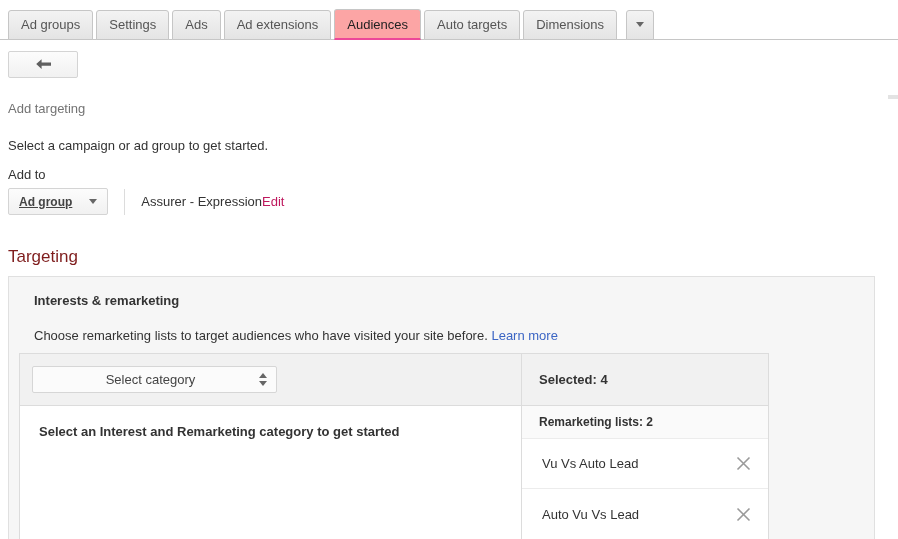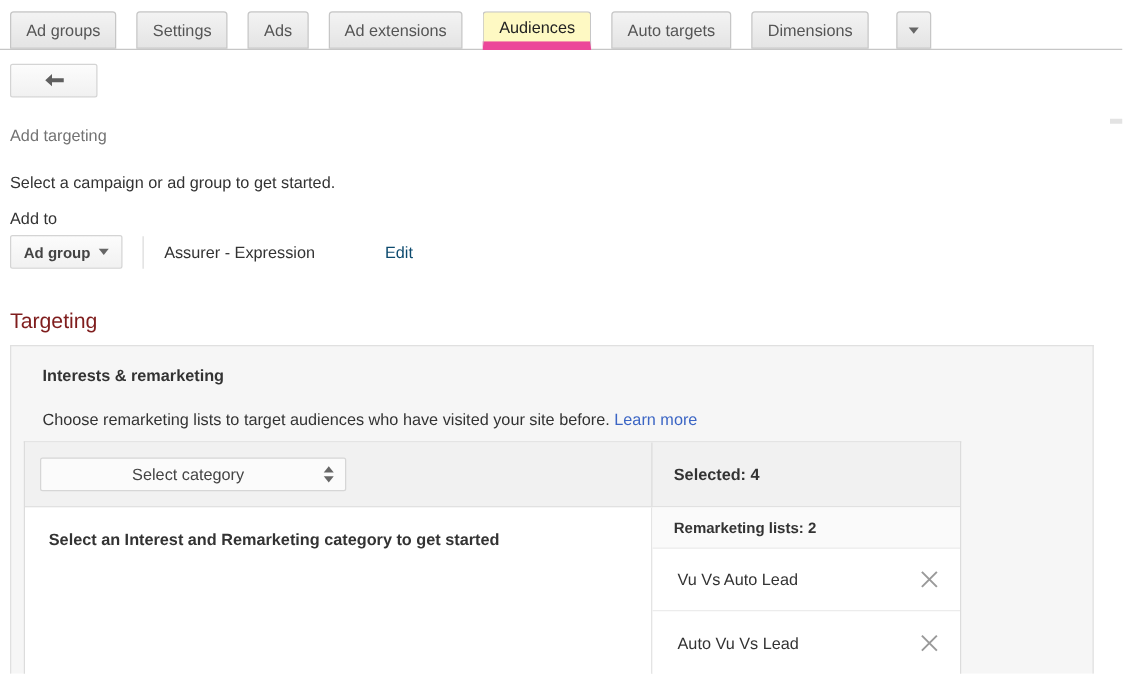--- a/index.html
+++ b/index.html
@@ -33,45 +33,45 @@
     width: 898px;
     height: 1px;
     background: #c6c6c6;
   }
   .tabs {
     position: absolute;
     left: 8px;
     top: 9px;
     height: 31px;
     display: flex;
-    align-items: flex-start;
-    gap: 16px;
+    align-items: center;
+    gap: 3px;
     z-index: 2;
   }
   .tab {
     height: 30px;
     box-sizing: border-box;
     padding: 0 12px;
     display: flex;
     align-items: center;
     justify-content: center;
     background: #ebebeb;
     border: 1px solid #c6c6c6;
     border-bottom: 1px solid #c6c6c6;
     border-radius: 3px 3px 0 0;
     color: #555555;
     font-size: 13px;
     cursor: pointer;
     white-space: nowrap;
     background-image: linear-gradient(to bottom, #f3f3f3, #e4e4e4);
   }
   .tab.active {
-    background: #fef9c3;
+    background: #fca5a5;
     background-image: none;
-    border-bottom: 7px solid #ec4899;
+    border-bottom: 2px solid #ec4899;
     color: #222222;
     height: 31px;
     position: relative;
     z-index: 3;
   }
   .tab.overflow {
     padding: 0 9px;
     margin-left: 6px;
   }
   .caret-down {
@@ -138,44 +138,44 @@
     height: 27px;
     display: flex;
     align-items: center;
   }
   .adgroup-btn {
     height: 27px;
     box-sizing: border-box;
     padding: 0 10px;
     display: flex;
     align-items: center;
-    gap: 7px;
+    gap: 17px;
     border: 1px solid #d4d4d4;
     border-radius: 2px;
     background-image: linear-gradient(to bottom, #fcfcfc, #f1f1f1);
     color: #444444;
     font-size: 12px;
     font-weight: bold;
     cursor: pointer;
+    text-decoration: underline;
   }
   .vsep {
     width: 1px;
     height: 26px;
     background: #dcdcdc;
     margin-left: 16px;
     margin-right: 16px;
   }
   .adgroup-name {
     font-size: 13px;
     color: #333333;
   }
   .edit-link {
-    margin-left: 56px;
-    font-size: 13px;
-    color: #0c4a6e;
+    font-size: 13px;
+    color: #be185d;
     text-decoration: none;
     cursor: pointer;
   }
 
   .section-title {
     position: absolute;
     left: 8px;
     top: 247px;
     font-size: 17px;
     color: #7f1d1d;

